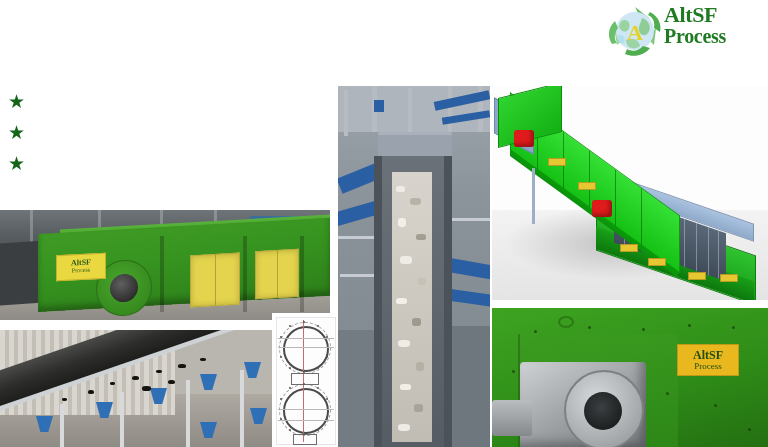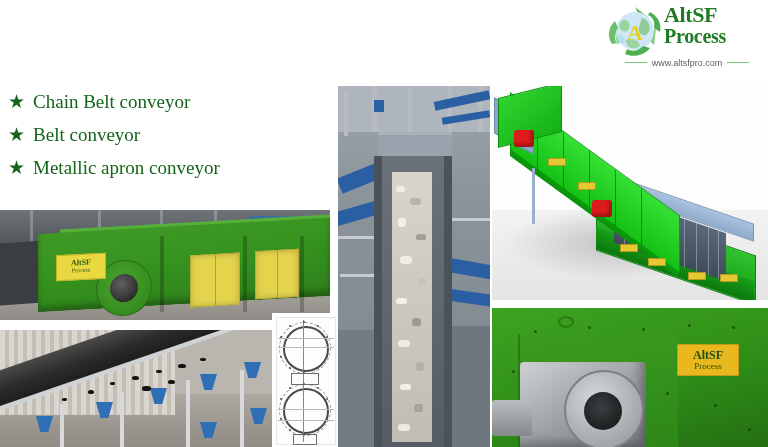--- a/index.html
+++ b/index.html
@@ -173,29 +173,26 @@
 </style>
 </head>
 <body>
 
 <div class="slide">
 
 
   <div class="bullets">
     <div class="bullet">
       <span class="star">★</span>
-      <span class="btxt">Chain Belt conveyor</span>
     </div>
     <div class="bullet">
       <span class="star">★</span>
-      <span class="btxt">Belt conveyor</span>
     </div>
     <div class="bullet">
       <span class="star">★</span>
-      <span class="btxt">Metallic apron conveyor</span>
     </div>
   </div>
 
   <div class="logo">
     <div class="mark">
       <svg width="62" height="54" viewBox="0 0 62 54">
         <g>
           <path d="M31 3 L45 14 L38 16 L34 9 Z" fill="#5cb85c"></path>
           <path d="M52 24 L50 41 L45 36 L48 28 Z" fill="#7ec87e"></path>
           <path d="M10 24 L13 41 L19 36 L15 28 Z" fill="#9ad79a"></path>
@@ -208,23 +205,20 @@
           <path d="M46 8 C54 12 58 20 56 28 L50 24 C51 18 49 13 44 11 Z" fill="#4fae4f"></path>
           <path d="M8 40 C3 33 4 23 11 17 L14 24 C10 29 10 35 13 39 Z" fill="#6cc06c"></path>
           <path d="M21 50 C30 54 41 51 46 44 L39 42 C35 47 28 48 23 45 Z" fill="#4fae4f"></path>
           <text x="31" y="36" text-anchor="middle" font-family="Liberation Serif, serif" font-size="22" font-weight="bold" fill="#e4d22a">A</text>
         </g>
       </svg>
     </div>
     <div class="brand">
       <div class="l1">AltSF</div>
       <div class="l2">Process</div>
-    </div>
-    <div class="url">
-      <span class="dash l"></span><span>www.altsfpro.com</span><span class="dash r"></span>
     </div>
   </div>
 
   <div class="ph" id="img-chainbelt">
     <div class="cb-bg"></div>
     <div class="cb-bgstripe" style="left:30px"></div>
     <div class="cb-bgstripe" style="left:98px"></div>
     <div class="cb-bgstripe" style="left:160px"></div>
     <div class="cb-bgstripe" style="left:214px"></div>
     <div class="cb-blue"></div>

